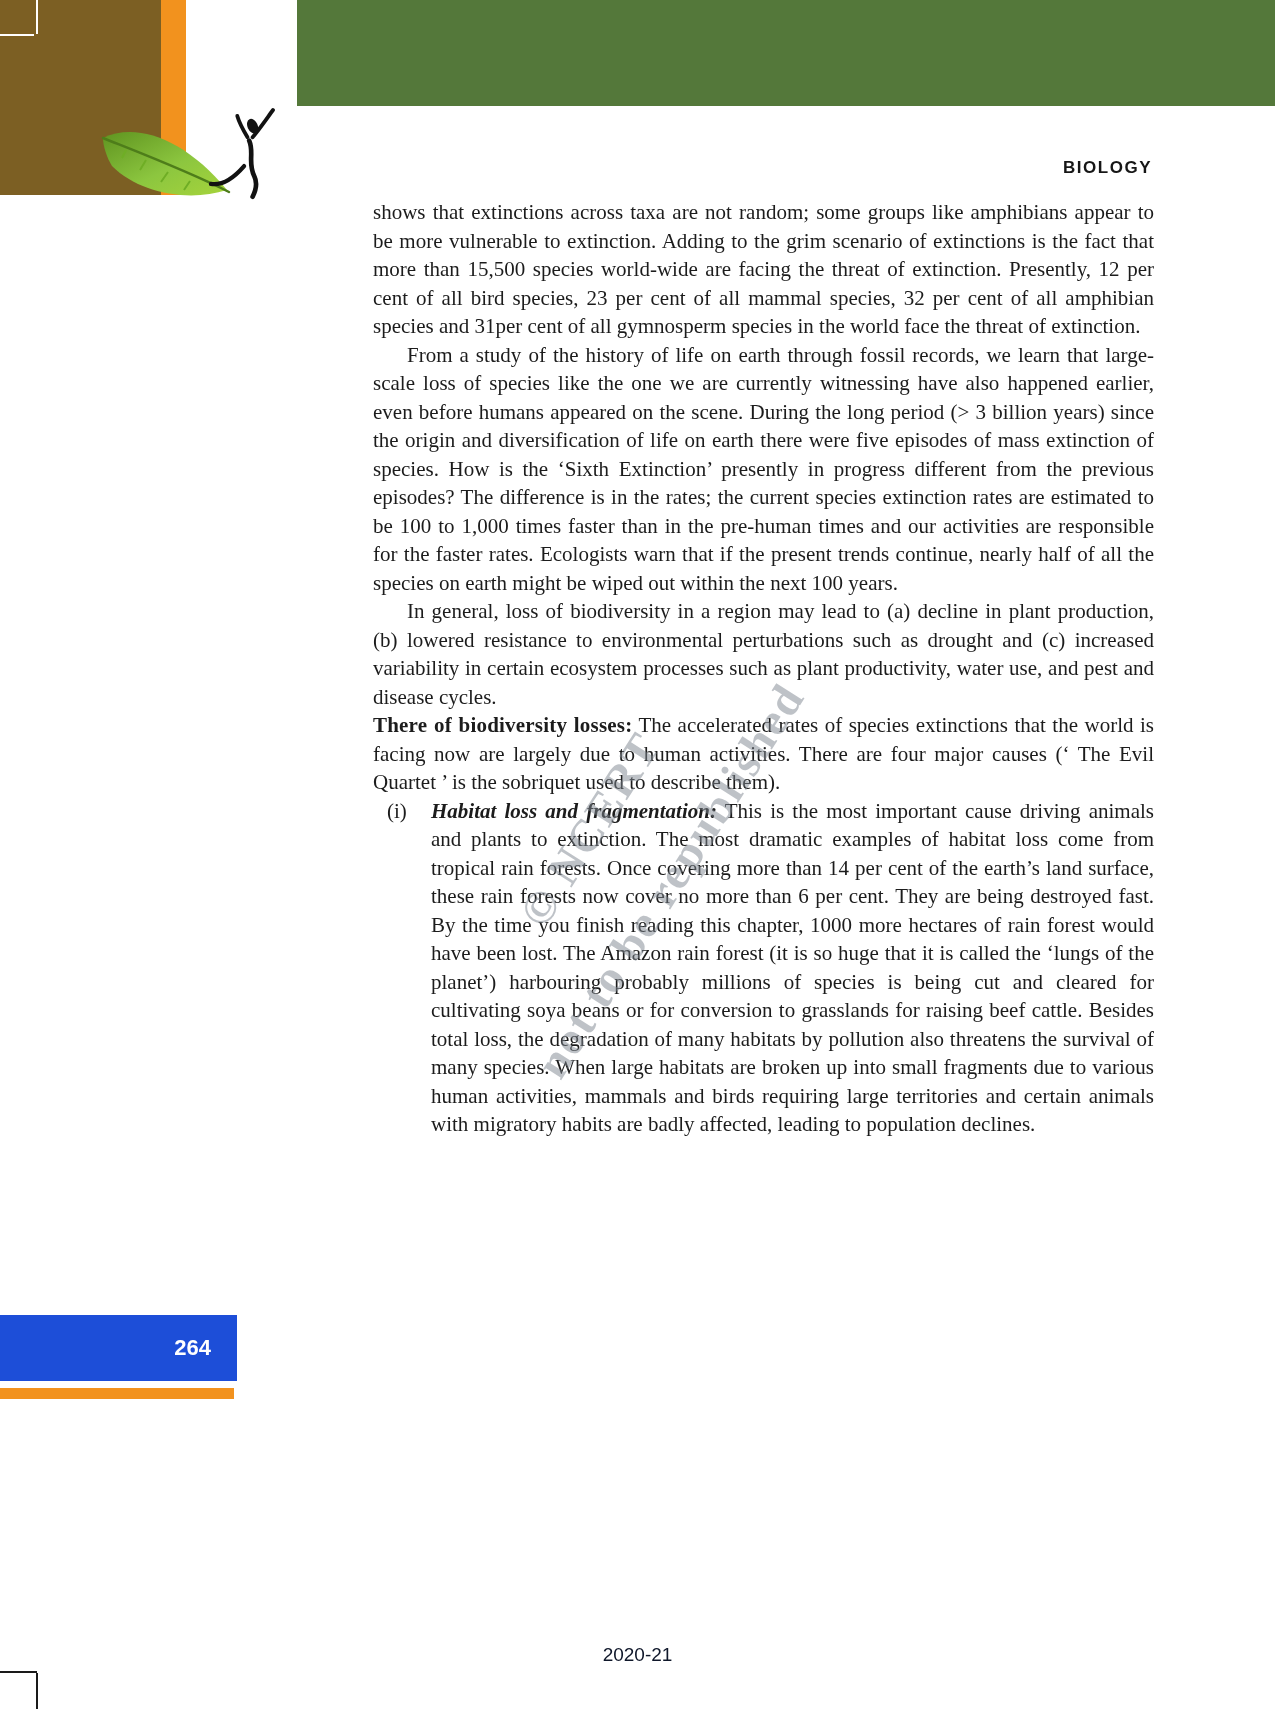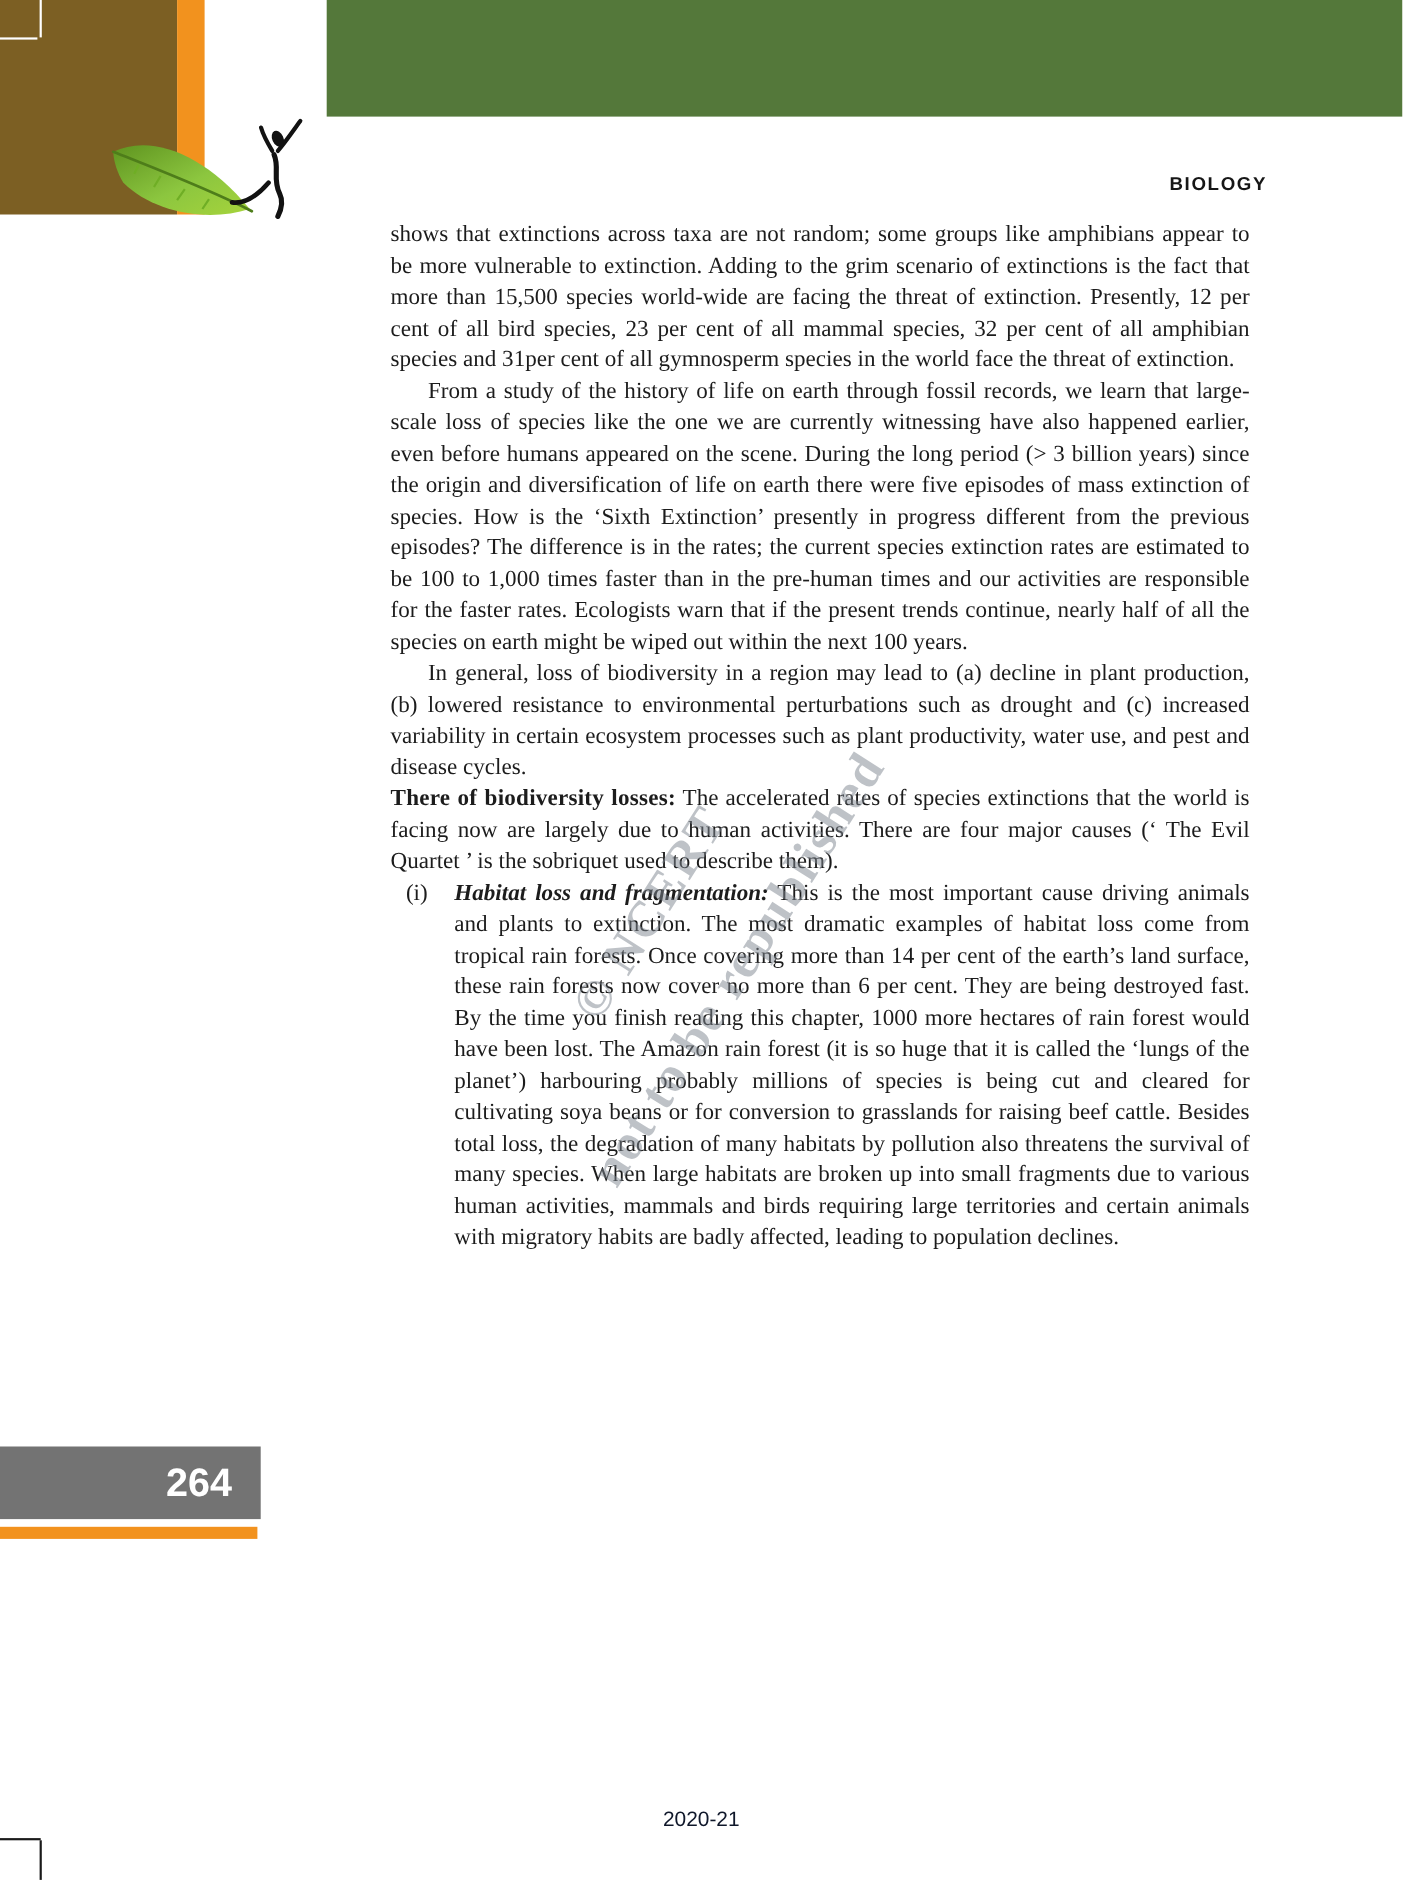--- a/index.html
+++ b/index.html
@@ -45,21 +45,21 @@
     text-align: right;
     font-family: "Liberation Sans", sans-serif;
     font-weight: bold;
     font-size: 17px;
     letter-spacing: 1.5px;
     color: #161616;
   }
 
   
   .text-column {
-    position: absolute; left: 355px; top: 198px; width: 781px;
+    position: absolute; left: 373px; top: 198px; width: 781px;
     font-size: 21px;
     line-height: 28.5px;
     text-align: justify;
   }
   .text-column p { text-align: justify; }
   .para-indent { text-indent: 34px; }
   .run-in-bold { font-weight: bold; letter-spacing: 0.2px; }
   .list-item { position: relative; padding-left: 58px; text-align: justify; }
   .list-marker {
     position: absolute; left: 14px; top: 0; width: 40px;
@@ -81,26 +81,26 @@
     letter-spacing: 2px;
     color: rgba(125, 133, 143, 0.5);
     pointer-events: none;
     white-space: nowrap;
   }
 
   
   .pagenum-box {
     position: absolute; left: 0; top: 1315px;
     width: 237px; height: 66px;
-    background: #737373;
+    background: #1d4ed8;
     display: flex; align-items: center; justify-content: flex-end;
     padding-right: 26px;
     font-family: "Liberation Sans", sans-serif;
     font-weight: bold;
-    font-size: 36px;
+    font-size: 22px;
     color: #ffffff;
   }
   .pagenum-strip {
     position: absolute; left: 0; top: 1388px;
     width: 234px; height: 11px;
     background: #f2921e;
   }
 
   
   .footer-year {

